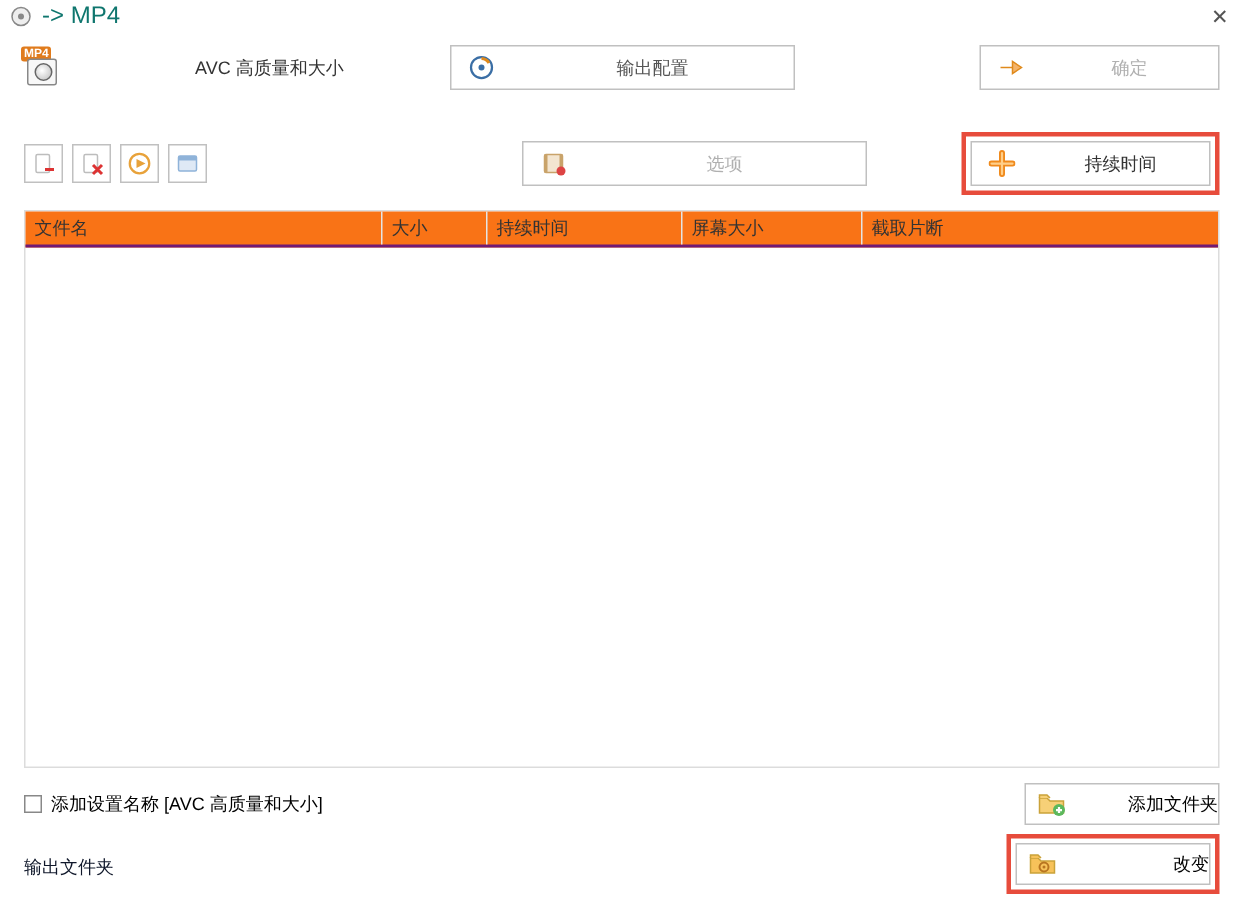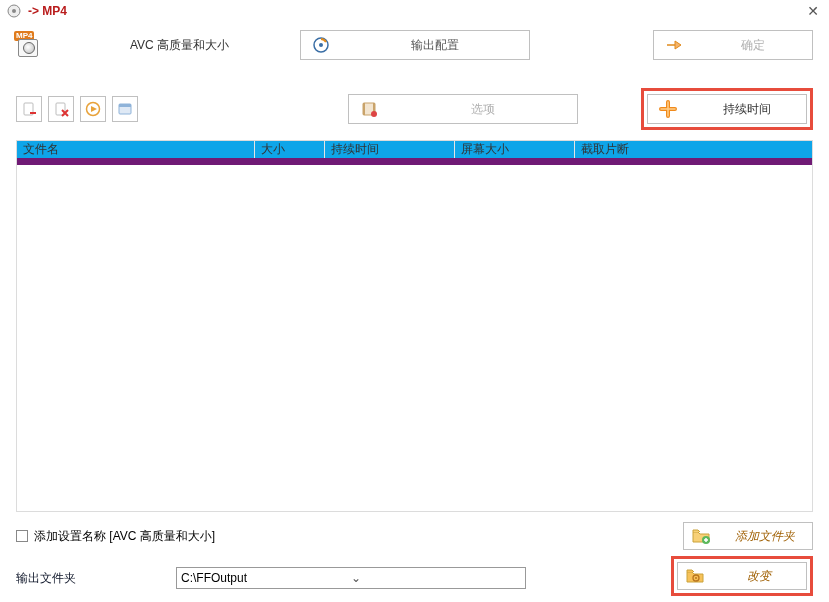--- a/index.html
+++ b/index.html
@@ -2,21 +2,21 @@
 <html><head>
   <meta charset="utf-8">
   <style>
     * { box-sizing: border-box; margin: 0; padding: 0; }
     body { font-family: "Microsoft YaHei", "Segoe UI", Arial, sans-serif; font-size: 12px; background: #fff; color: #000; width: 829px; height: 602px; overflow: hidden; }
     .window { display: flex; flex-direction: column; height: 100%; }
 
     
     .titlebar { display: flex; align-items: center; height: 22px; padding: 0 6px; }
     .titlebar .app-icon { width: 16px; height: 16px; margin-right: 6px; }
-    .titlebar .title { flex: 1; font-size: 12px; color: #b91c1c; font-weight: bold; }
+    .titlebar .title { flex: 1; font-size: 16px; color: #0f766e; }
     .titlebar .close { font-size: 14px; color: #555; cursor: pointer; padding: 0 4px; }
 
     
     .top-rows { padding: 8px 16px 4px 16px; display: flex; flex-direction: column; gap: 28px; }
     .row { display: flex; align-items: center; }
 
     .mp4-icon { width: 24px; height: 24px; position: relative; margin-right: 90px; }
     .mp4-badge { position: absolute; top: -2px; left: -2px; background: #e07b1c; color: #fff; font-size: 8px; font-weight: bold; padding: 0 2px; border-radius: 2px; line-height: 10px; }
     .mp4-sheet { position: absolute; top: 6px; left: 2px; width: 20px; height: 18px; border: 1px solid #888; background: #f8f8f8; border-radius: 2px; }
     .mp4-sheet::after { content:""; position:absolute; bottom:2px; left:4px; width:10px; height:10px; border:1px solid #666; border-radius:50%; background: radial-gradient(circle at 40% 40%, #fff, #bbb); }
@@ -32,38 +32,38 @@
 
     .ok-btn .label-slot { color: #c8c8c8; }
 
     .small-toolbar { display: flex; gap: 6px; margin-right: 60px; }
     .small-btn { width: 26px; height: 26px; border: 1px solid #c0c0c0; background: #fff; display: flex; align-items: center; justify-content: center; cursor: pointer; }
 
     .highlight-red { border: 3px solid #e74c3c; padding: 3px; }
 
     
     .table-wrap { margin: 6px 16px 4px 16px; border: 1px solid #dcdcdc; flex: 1; display: flex; flex-direction: column; background: #fff; }
-    .thead { display: flex; background: #0ea5e9; border-bottom: 7px solid #701a75; height: 24px; align-items: stretch; }
+    .thead { display: flex; background: #f97316; border-bottom: 2px solid #701a75; height: 24px; align-items: stretch; }
     .th { padding: 4px 6px; color: #333; border-right: 1px solid #e4e4e4; display: flex; align-items: center; cursor: pointer; }
     .th:last-child { border-right: none; }
     .tbody { flex: 1; }
 
     
     .bottom { padding: 6px 16px 6px 16px; display: flex; flex-direction: column; gap: 10px; }
     .brow { display: flex; align-items: center; }
     .checkbox { width: 12px; height: 12px; border: 1px solid #888; margin-right: 6px; display:inline-block; cursor: pointer; }
     .folder-label { width: 160px; color: #0f172a; }
     .combo { display: flex; align-items: center; border: 1px solid #999; height: 22px; width: 350px; padding: 0 4px; background: #fff; cursor: pointer; }
     .combo span { flex: 1; }
     .combo .caret { color: #555; }
 
     .right-btns { margin-left: auto; display: flex; flex-direction: column; gap: 8px; align-items: flex-end; }
     .right-btn { display: flex; align-items: center; border: 1px solid #c0c0c0; background: #fff; height: 28px; width: 130px; cursor: pointer; }
     .right-btn .icon-slot { width: 34px; display:flex; align-items:center; justify-content:center; }
-    .right-btn .label-slot { flex:1; text-align:center; color:#a16207;font-style:italic; }
+    .right-btn .label-slot { flex:1; text-align:right; color:#000000; }
   </style>
 </head>
 <body>
 
 <div class="window">
 
   <div class="titlebar">
     <span class="app-icon">
       <svg width="16" height="16" viewBox="0 0 16 16">
         <circle cx="8" cy="8" r="6" fill="#eee" stroke="#888"></circle>
@@ -191,24 +191,20 @@
               <path d="M14 10 L14 14 M12 12 L16 12" stroke="#fff" stroke-width="1.5"></path>
             </svg>
           </span>
           <span class="label-slot">添加文件夹</span>
         </div>
       </div>
     </div>
 
     <div class="brow">
       <span class="folder-label">输出文件夹</span>
-      <div class="combo">
-        <span>C:\FFOutput</span>
-        <span class="caret">⌄</span>
-      </div>
       <div class="spacer"></div>
       <div class="highlight-red" style="margin-top:-4px;">
         <div class="right-btn">
           <span class="icon-slot">
             <svg width="18" height="16" viewBox="0 0 18 16">
               <path d="M1 4 L6 4 L8 6 L17 6 L17 14 L1 14 Z" fill="#f7c25a" stroke="#caa23a"></path>
               <path d="M1 4 L1 2 L6 2 L8 4" fill="#f7c25a" stroke="#caa23a"></path>
               <circle cx="10" cy="10" r="3" fill="none" stroke="#b87520" stroke-width="1.3"></circle>
               <circle cx="10" cy="10" r="1" fill="#b87520"></circle>
             </svg>

